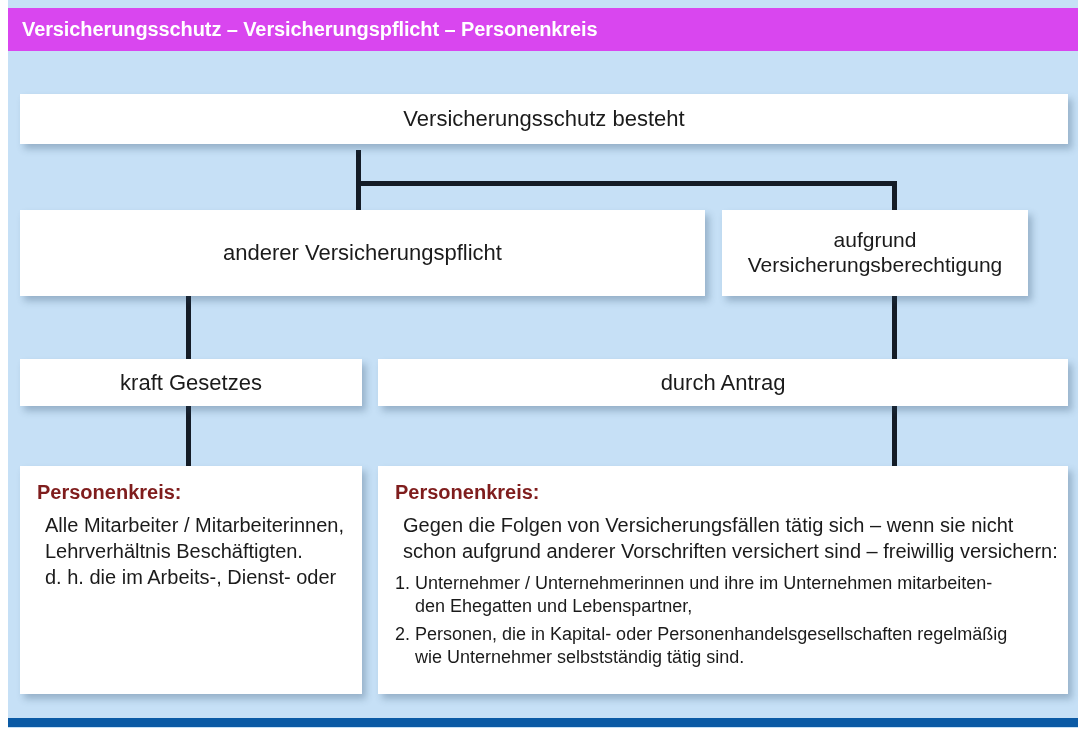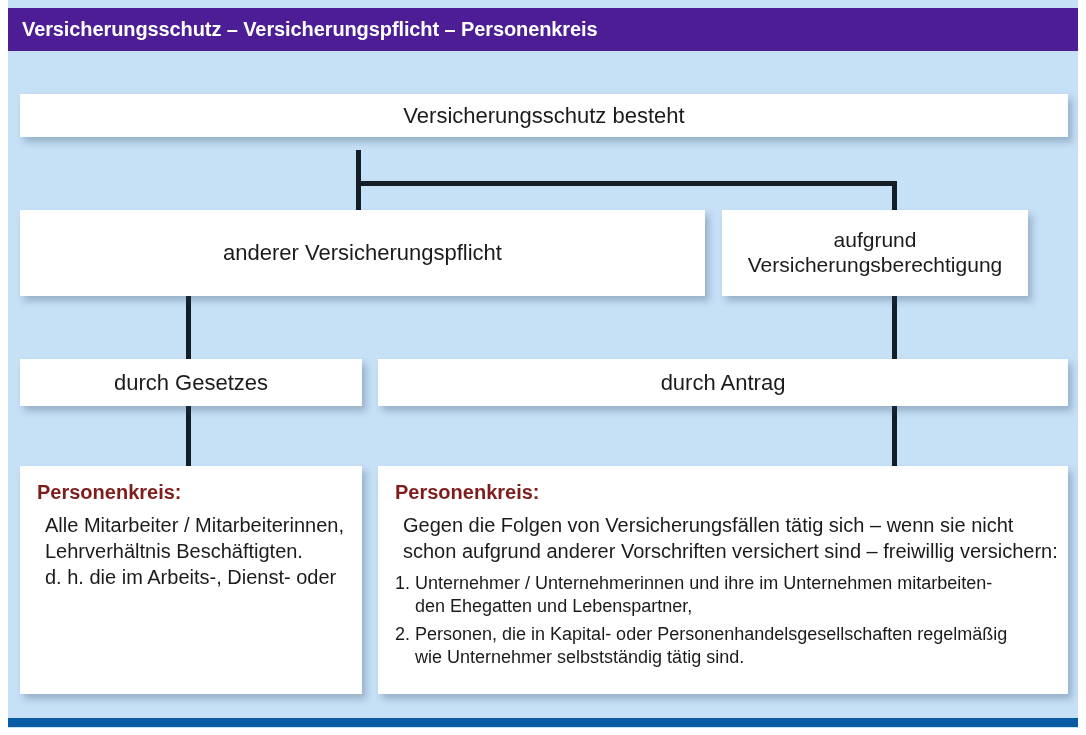--- a/index.html
+++ b/index.html
@@ -31,21 +31,21 @@
     background: #c6e0f6;
   }
 
   
   .header-bar {
     position: absolute;
     left: 8px;
     top: 8px;
     width: 1070px;
     height: 43px;
-    background: #4c1d95;
+    background: #d946ef;
     display: flex;
     align-items: center;
   }
   .header-title {
     color: #ffffff;
     font-size: 20px;
     font-weight: bold;
     letter-spacing: -0.1px;
     padding-left: 14px;
     white-space: nowrap;
@@ -143,37 +143,37 @@
   <div class="line h-line" style="left:356px; top:181px; width:541px;"></div>
   <div class="line v-line" style="left:356px; top:181px; height:30px;"></div>
   <div class="line v-line" style="left:892px; top:181px; height:30px;"></div>
 
   <div class="line v-line" style="left:186px; top:296px; height:64px;"></div>
   <div class="line v-line" style="left:892px; top:296px; height:64px;"></div>
 
   <div class="line v-line" style="left:186px; top:405px; height:62px;"></div>
   <div class="line v-line" style="left:892px; top:405px; height:62px;"></div>
 
-  <div class="box box-center" style="left:20px; top:94px; width:1048px; height:43px;">
+  <div class="box box-center" style="left:20px; top:94px; width:1048px; height:50px;">
     <span class="box-label">Versicherungsschutz besteht</span>
   </div>
 
   <div class="box box-center" style="left:20px; top:210px; width:685px; height:86px;">
     <span class="box-label">anderer Versicherungspflicht</span>
   </div>
 
   <div class="box box-center" style="left:722px; top:210px; width:306px; height:86px;">
     <span class="box-label two-line">
       <span>aufgrund</span><br>
       <span>Versicherungsberechtigung</span>
     </span>
   </div>
 
   <div class="box box-center" style="left:20px; top:359px; width:342px; height:47px;">
-    <span class="box-label">durch Gesetzes</span>
+    <span class="box-label">kraft Gesetzes</span>
   </div>
 
   <div class="box box-center" style="left:378px; top:359px; width:690px; height:47px;">
     <span class="box-label">durch Antrag</span>
   </div>
 
   <div class="box box-text" style="left:20px; top:466px; width:342px; height:228px;">
     <div class="pk-heading">Personenkreis:</div>
     <div class="pk-body">
       <span class="ln">Alle Mitarbeiter / Mitarbeiterinnen,</span>

